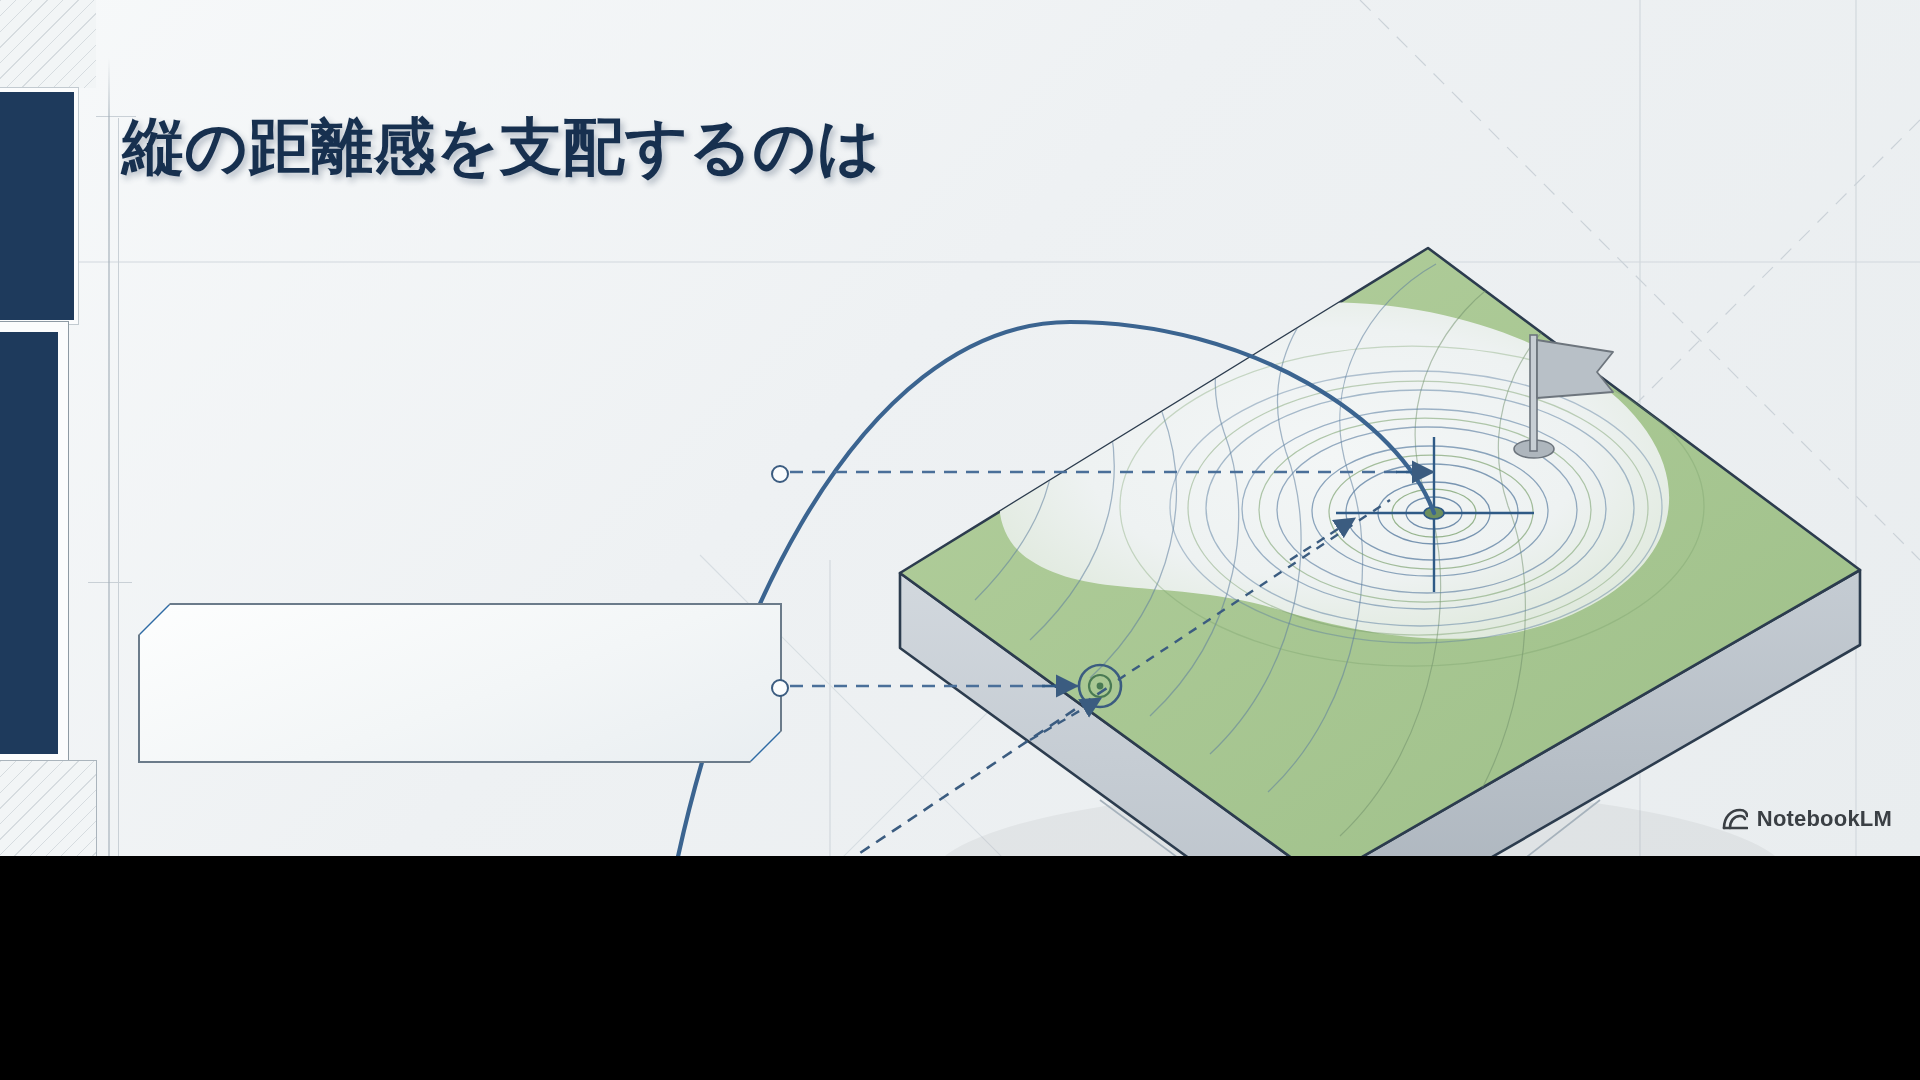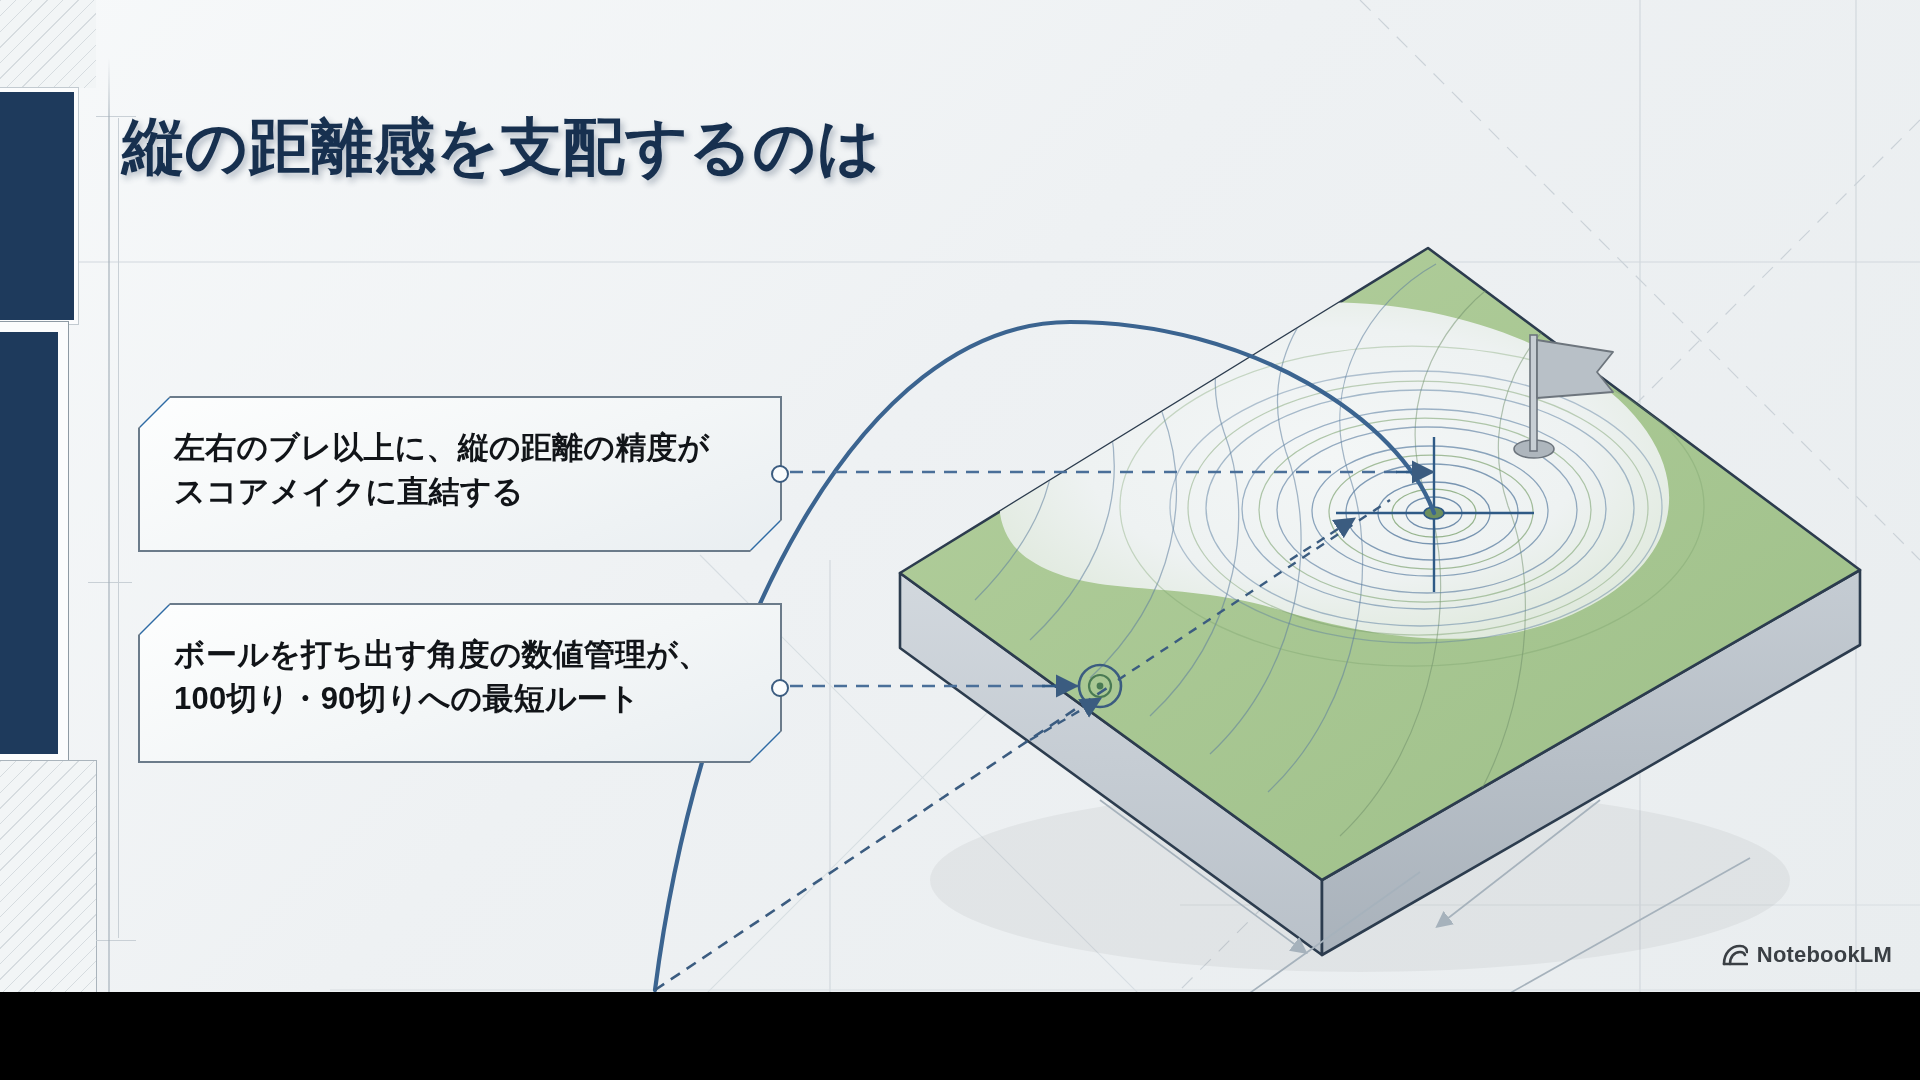--- a/index.html
+++ b/index.html
@@ -1,19 +1,19 @@
 <!DOCTYPE html>
 <html><head>
 <meta charset="utf-8">
 <style>
   html,body{margin:0;padding:0;background:#000;}
   body{width:1920px;height:1080px;overflow:hidden;
        font-family:"Liberation Sans","DejaVu Sans",sans-serif;}
 
-  #slide{position:relative;width:1920px;height:992px;
+  #slide{position:relative;width:1920px;height:856px;
          background:
            linear-gradient(135deg,#f7f9fa 0%,#eef1f3 45%,#e9edef 100%);
          overflow:hidden;}
 
   
   .grid-layer{position:absolute;inset:0;pointer-events:none;}
 
   
   .rail{position:absolute;left:0;top:0;width:96px;height:1080px;}
   .rail-hatch{position:absolute;left:0;width:96px;
@@ -224,37 +224,25 @@
     </g>
 
     <g stroke="#a6b2bc" stroke-width="1.7" fill="none">
       <line x1="1100" y1="800" x2="1305" y2="952" marker-end="url(#arrowG)"></line>
       <line x1="1240" y1="1000" x2="1420" y2="872"></line>
       <line x1="1600" y1="800" x2="1438" y2="926" marker-end="url(#arrowG)"></line>
       <line x1="1750" y1="858" x2="1480" y2="1010"></line>
     </g>
   </svg>
 
-  <div id="callout1" class="callout">
-    <div class="corner tl"></div>
-    <div class="corner br"></div>
-    <div class="txt">
-      <span>左右のブレ以上に、縦の距離の精度が</span>
-      <span>スコアメイクに直結する</span>
-    </div>
-  </div>
   <div class="conn-dot" style="left:771px;top:465px;"></div>
 
   <div id="callout2" class="callout">
     <div class="corner tl"></div>
     <div class="corner br"></div>
-    <div class="txt">
-      <span>ボールを打ち出す角度の数値管理が、</span>
-      <span>100切り・90切りへの最短ルート</span>
-    </div>
   </div>
   <div class="conn-dot" style="left:771px;top:679px;"></div>
 
   <div id="watermark">
     <svg width="26" height="22" viewBox="0 0 26 22">
       <path d="M2 20 C2 9 9 2 18 2 C23 2 25 5 25 8" fill="none" stroke="#2c3136" stroke-width="2.6" stroke-linecap="round"></path>
       <path d="M8 20 C8 13 12 8 18 8 C21 8 22.5 9.5 23 11" fill="none" stroke="#2c3136" stroke-width="2.6" stroke-linecap="round"></path>
       <path d="M2 20 L25 20" fill="none" stroke="#2c3136" stroke-width="2.6" stroke-linecap="round"></path>
     </svg>
     <span>NotebookLM</span>

